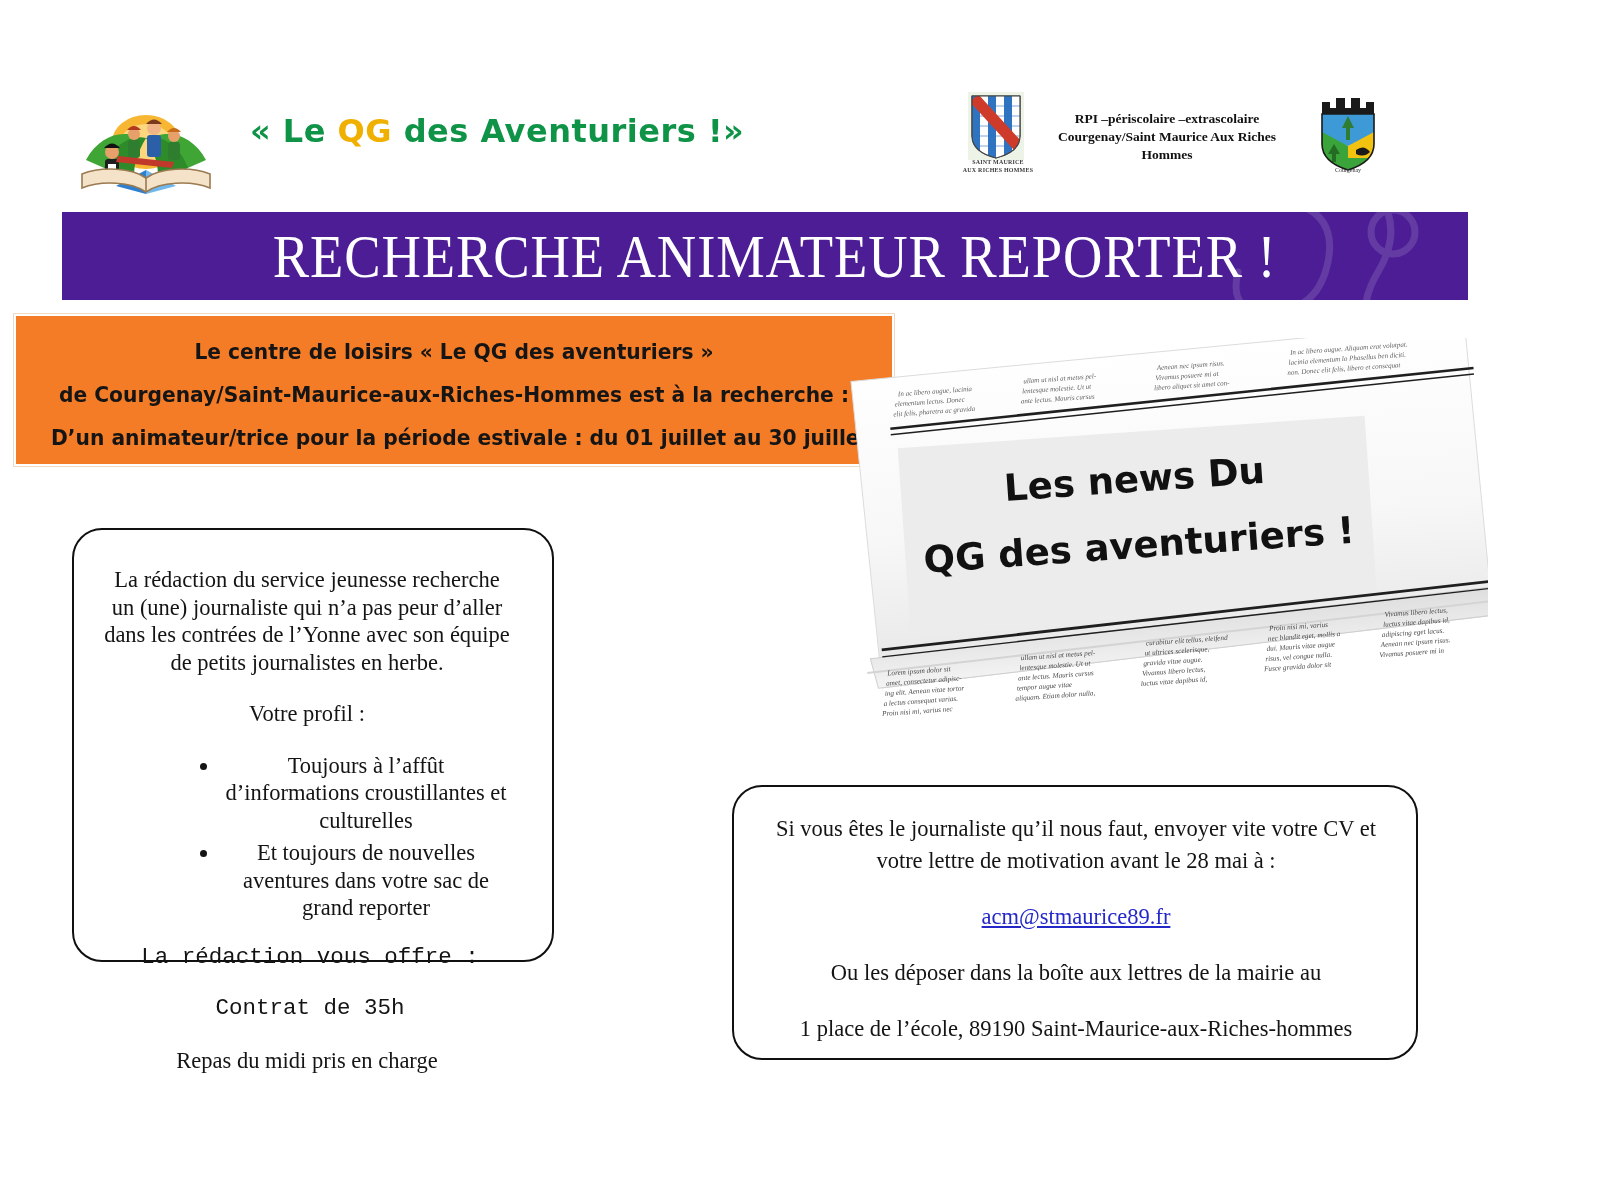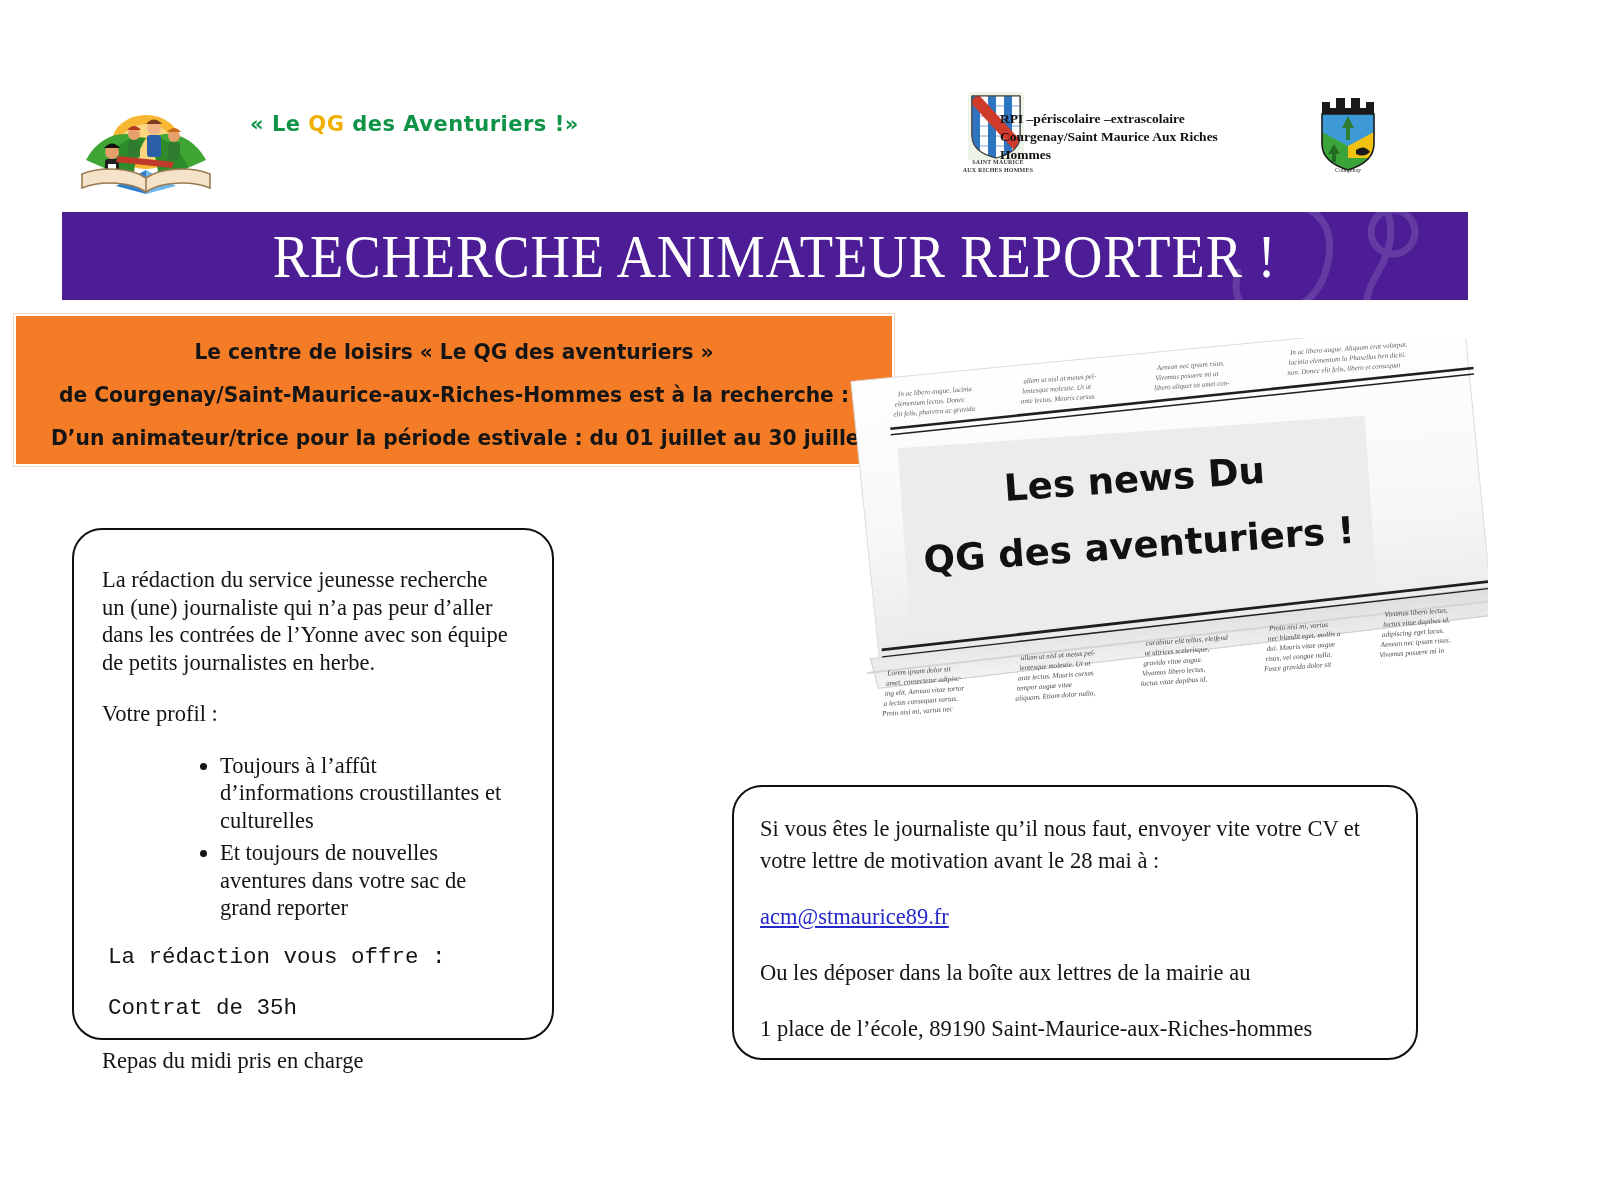--- a/index.html
+++ b/index.html
@@ -22,21 +22,21 @@
   #qg-logo {
     position: absolute; left: 78px; top: 104px;
     width: 136px; height: 92px;
   }
   #qg-logo svg { display:block; width:136px; height:92px; }
 
   #qg-title {
     position: absolute; left: 250px; top: 112px;
     font-family: "DejaVu Sans", sans-serif;
     font-weight: bold;
-    font-size: 21px;
+    font-size: 32px;
     letter-spacing: 0.5px;
     color: #0f9347;
     white-space: nowrap;
   }
   #qg-title .qg-accent { color: #f0b000; }
 
   #crest-left { position: absolute; left: 968px; top: 92px; width: 56px; height: 68px; }
   #crest-left svg { display:block; width:56px; height:68px; }
   #crest-left-caption {
     position: absolute; left: 948px; top: 158px; width: 100px;
@@ -44,21 +44,22 @@
     font-family: "Liberation Serif", serif;
     font-weight: bold;
     font-size: 6px;
     line-height: 8px;
     color: #3a3a3a;
     filter: blur(0.45px);
     letter-spacing: 0.2px;
   }
 
   #rpi-text {
-    position: absolute; left: 1000px; top: 110px; width: 270px;
+    position: absolute; left: 1032px; top: 110px; width: 270px;
+    text-align: center;
     font-family: "Liberation Serif", serif;
     font-weight: bold;
     font-size: 13.5px;
     line-height: 18px;
     color: #111;
   }
 
   #crest-right { position: absolute; left: 1314px; top: 96px; width: 68px; height: 78px; }
   #crest-right svg { display:block; width:68px; height:78px; }
 
@@ -122,25 +123,26 @@
   .np-headline {
     font-family: "DejaVu Sans", sans-serif;
     font-weight: bold;
     font-size: 37px;
     fill: #111;
   }
 
   
   #left-box {
     position: absolute; left: 72px; top: 528px;
-    width: 482px; height: 512px;
+    width: 482px; height: 434px;
     border: 2.2px solid #101010;
     border-radius: 30px;
     box-sizing: border-box;
     padding: 36px 40px 0 28px;
+    text-align: center;
   }
   #left-box p, #left-box li {
     font-family: "Liberation Serif", serif;
     font-size: 22.5px;
     line-height: 27.5px;
     color: #141414;
     margin: 0;
   }
   #left-box .para { margin-bottom: 24px; }
   #left-box ul { margin: 0 0 22px 0; padding-left: 70px; }
@@ -155,20 +157,21 @@
     border-radius: 30px;
     box-sizing: border-box;
     padding: 26px 24px 0 26px;
   }
   #right-box p {
     font-family: "Liberation Serif", serif;
     font-size: 22.5px;
     line-height: 32px;
     color: #141414;
     margin: 0 0 24px 0;
+    text-align: center;
   }
   #right-box a.email {
     color: #2428c8;
     text-decoration: underline;
     font-family: "Liberation Serif", serif;
     font-size: 22.5px;
   }
 </style>
 </head>
 <body>

